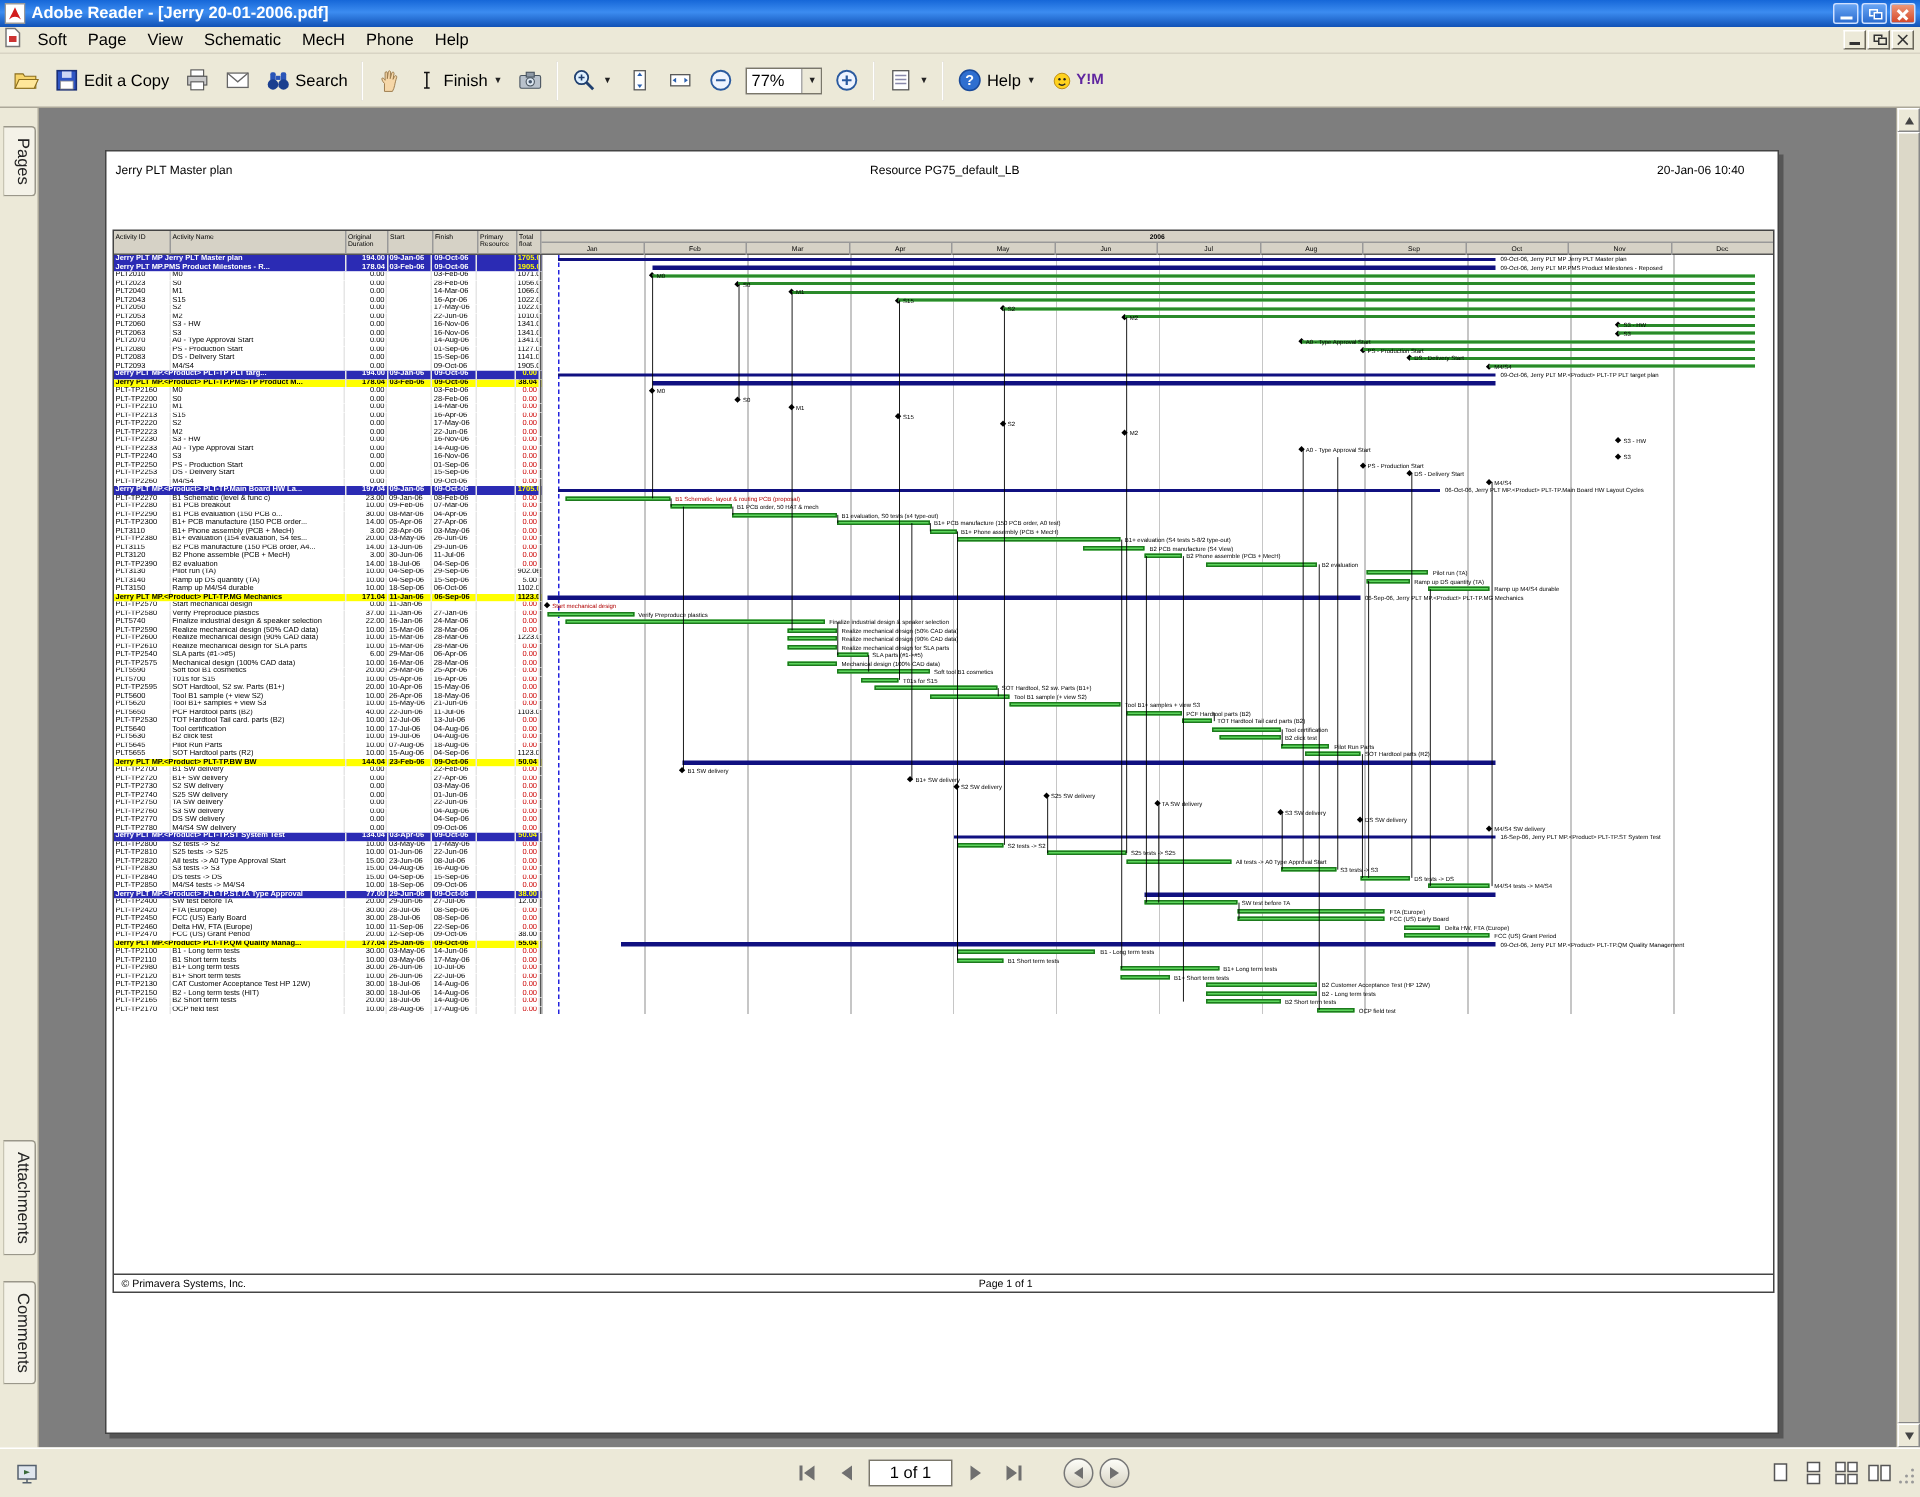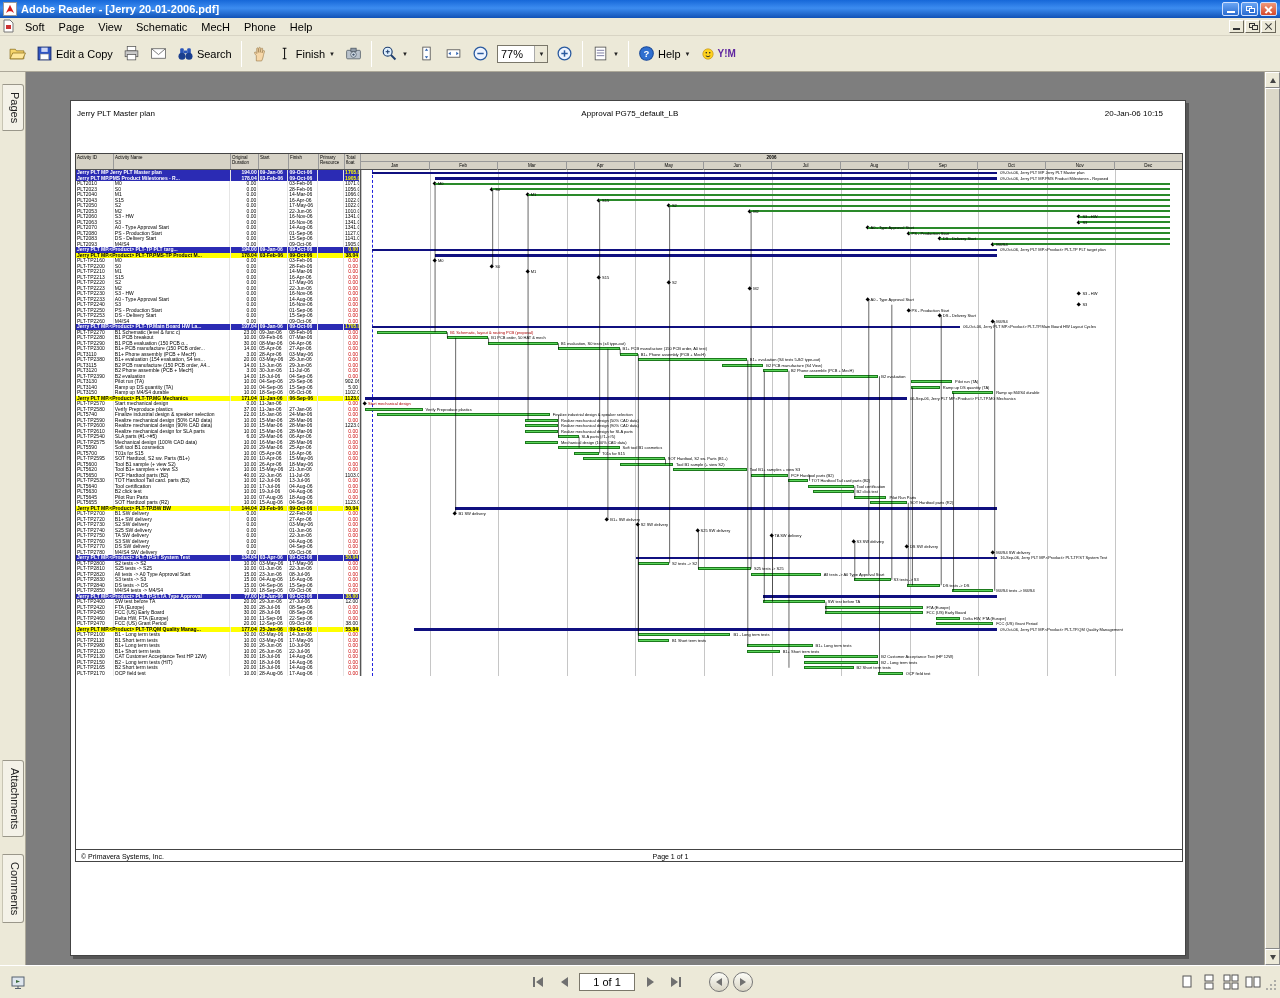--- a/index.html
+++ b/index.html
@@ -314,22 +314,22 @@
         <div class="stab" style="top: 12px;">Pages</div>
         <div class="stab" style="top: 688px;">Attachments</div>
         <div class="stab" style="top: 782px;">Comments</div>
       </div>
   </div>
 
   <div class="docarea">
     <div class="page">
       <div class="phead">
         <span>Jerry PLT Master plan</span>
-        <span>Approval PG75_default_LB</span>
-        <span>20-Jan-06 10:15</span>
+        <span>Resource PG75_default_LB</span>
+        <span>20-Jan-06 10:40</span>
       </div>
       <div class="cbox">
         <div class="hdr-row">
           <div class="thead">
               <span class="thc" style="width: 38px;">Activity ID</span>
               <span class="thc" style="width: 117px;">Activity Name</span>
               <span class="thc" style="width: 28px;">Original Duration</span>
               <span class="thc" style="width: 30px;">Start</span>
               <span class="thc" style="width: 30px;">Finish</span>
               <span class="thc" style="width: 26px;">Primary Resource</span>

